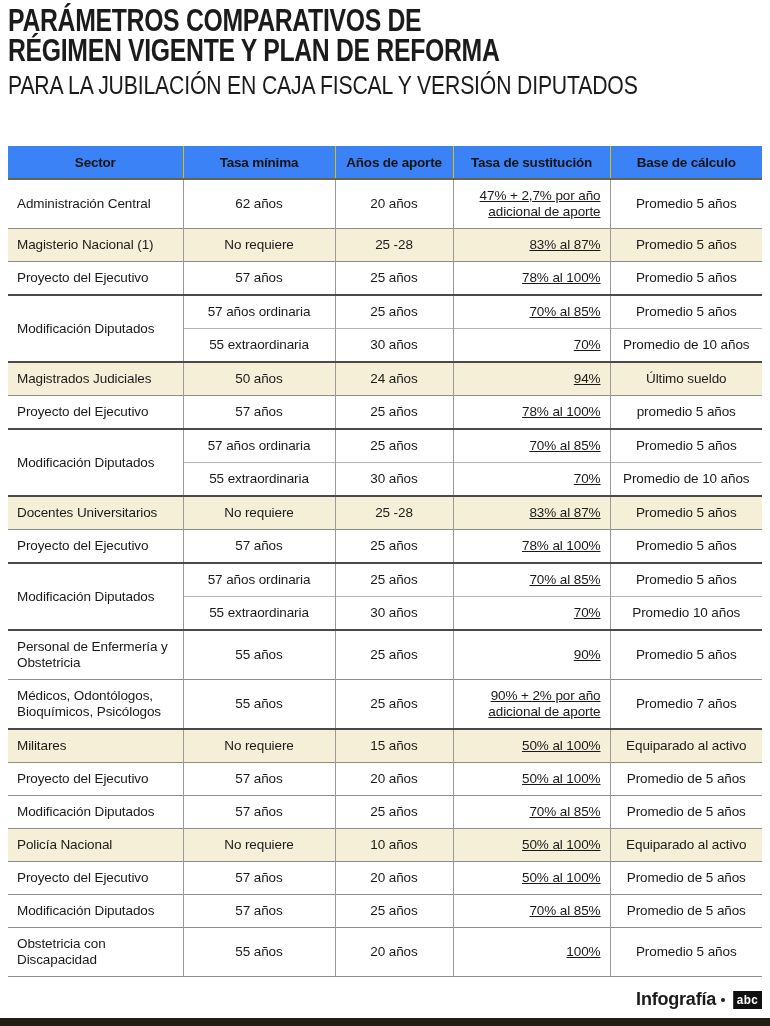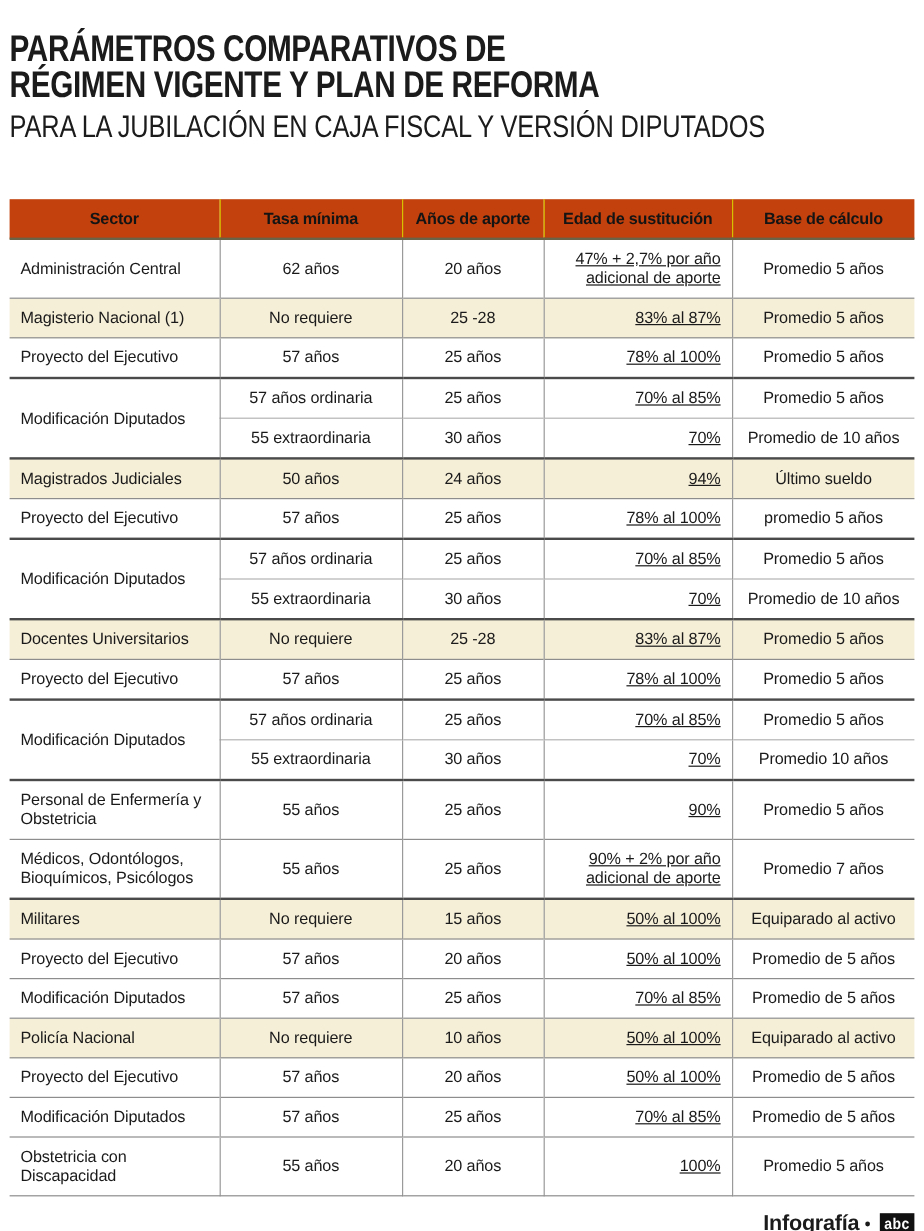--- a/index.html
+++ b/index.html
@@ -19,21 +19,20 @@
     position: relative;
     width: 770px;
     height: 1026px;
     background: #ffffff;
     box-sizing: border-box;
   }
 
   
   .titleblock {
     padding: 6px 8px 0 8px;
-    margin-top: 20px;
   }
   .title-main {
     font-family: "Liberation Sans", sans-serif;
     font-weight: bold;
     font-size: 31px;
     line-height: 30px;
     letter-spacing: -0.4px;
     color: #1b1b1b;
     transform: scaleX(0.80);
     transform-origin: left top;
@@ -64,21 +63,21 @@
     width: 754px;
     table-layout: fixed;
   }
   table.infotable col.c0 { width: 175px; }
   table.infotable col.c1 { width: 152px; }
   table.infotable col.c2 { width: 118px; }
   table.infotable col.c3 { width: 157px; }
   table.infotable col.c4 { width: 152px; }
 
   thead th {
-    background: #c2410c;
+    background: #3b82f6;
     color: #141414;
     font-size: 13.5px;
     font-weight: bold;
     text-align: center;
     padding: 8px 6px 8px 6px;
     border-right: 1px solid #ffe500;
     letter-spacing: -0.2px;
     height: 16px;
     vertical-align: middle;
   }
@@ -185,21 +184,21 @@
           <col class="c1">
           <col class="c2">
           <col class="c3">
           <col class="c4">
       </colgroup>
       <thead>
         <tr>
           <th class="sep">Sector</th>
           <th class="sep">Tasa mínima</th>
           <th class="sep">Años de aporte</th>
-          <th class="sep">Edad de sustitución</th>
+          <th class="sep">Tasa de sustitución</th>
           <th>Base de cálculo</th>
         </tr>
       </thead>
       <tbody>
 
         <tr class="nol">
           <td class="col-sector" rowspan="1">Administración Central</td>
           <td class="col-edad">62 años</td>
           <td class="col-anos">20 años</td>
           <td class="col-tasa">

